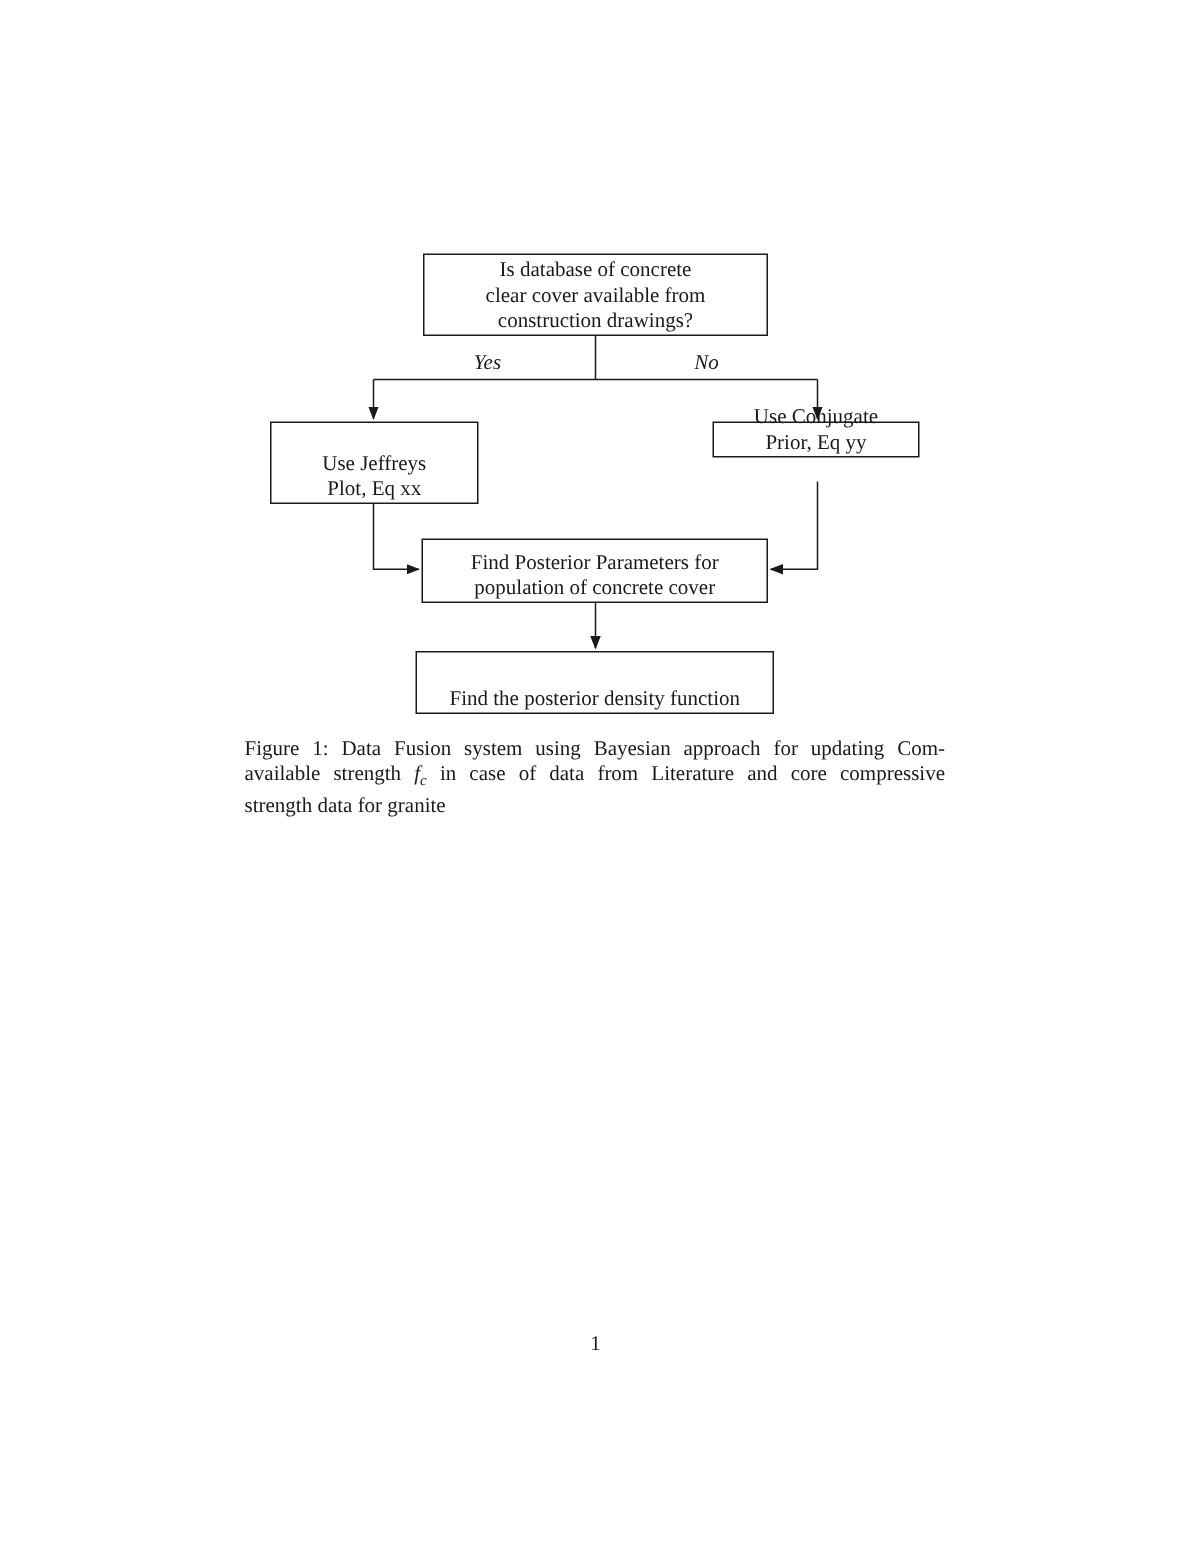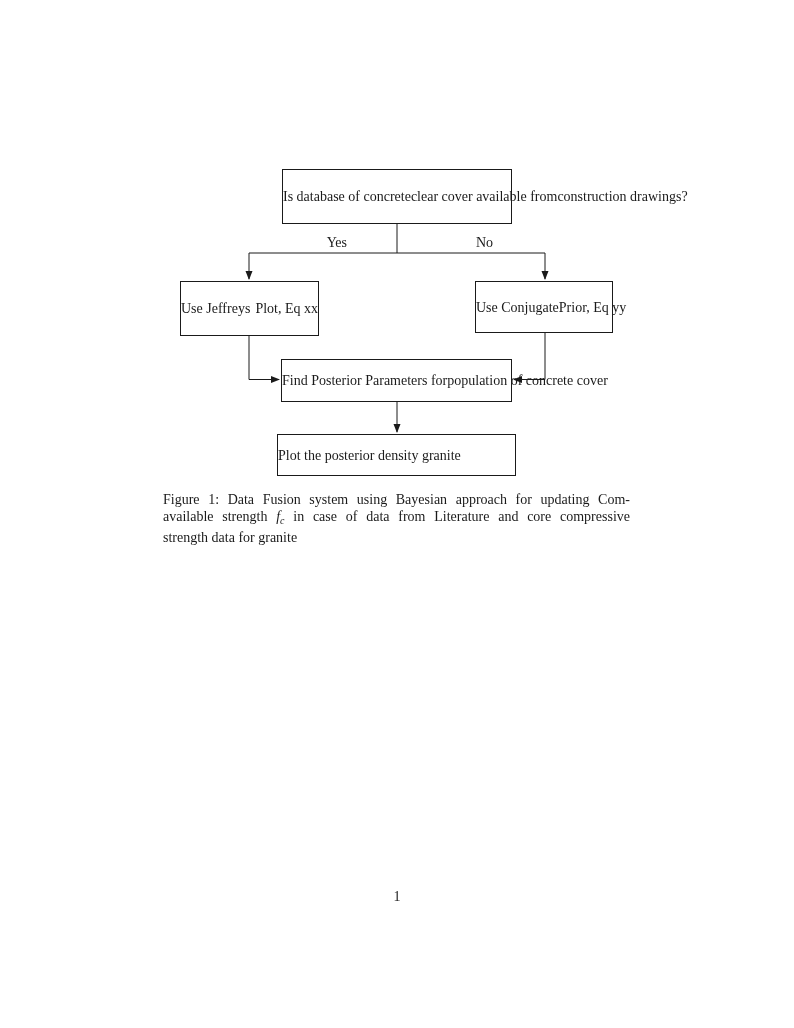--- a/index.html
+++ b/index.html
@@ -28,38 +28,40 @@
   .connector-svg polyline, .connector-svg line {
     fill: none;
     stroke: #1a1a1a;
     stroke-width: 1;
   }
   .fc-box {
     position: absolute;
     border: 1px solid #1a1a1a;
     background: #ffffff;
     display: flex;
-    justify-content: space-between;
+    flex-direction: column;
+    justify-content: flex-end;
     align-items: center;
     font-size: 14px;
     line-height: 17px;
     text-align: center;
     white-space: nowrap;
   }
   .box-question { left: 282px; top: 169px; width: 230px; height: 55px; }
   .box-jeffreys { left: 180px; top: 281px; width: 139px; height: 55px; }
-  .box-conjugate { left: 475px; top: 281px; width: 138px; height: 52px; }
+  .box-conjugate { left: 475px; top: 281px; width: 138px; height: 24px; }
   .box-posterior { left: 281px; top: 359px; width: 231px; height: 43px; }
   .box-plot     { left: 277px; top: 434px; width: 239px; height: 42px; }
   .edge-label {
     position: absolute;
     font-size: 14px;
     line-height: 16px;
-    text-align: right;
+    text-align: center;
     width: 44px;
+    font-style: italic;
   }
   .label-yes { left: 303px; top: 235px; }
   .label-no  { left: 449px; top: 235px; }
   .figure-caption {
     position: absolute;
     left: 163px; top: 491px;
     width: 467px;
     font-size: 14px;
     line-height: 17px;
   }
@@ -129,21 +131,21 @@
     <div>Use Conjugate</div>
     <div>Prior, Eq yy</div>
   </div>
 
   <div class="fc-box box-posterior">
     <div>Find Posterior Parameters for</div>
     <div>population of concrete cover</div>
   </div>
 
   <div class="fc-box box-plot">
-    <div>Plot the posterior density granite</div>
+    <div>Find the posterior density function</div>
   </div>
 
   <div class="figure-caption">
     <div class="cap-line-justify">Figure 1: Data Fusion system using Bayesian approach for updating Com-</div>
     <div class="cap-line-justify"><span>available strength </span><span class="math-f">f</span><span class="math-sub">c</span><span> in case of data from Literature and core compressive</span></div>
     <div class="cap-line-last">strength data for granite</div>
   </div>
 
   <div class="page-number">1</div>
 

